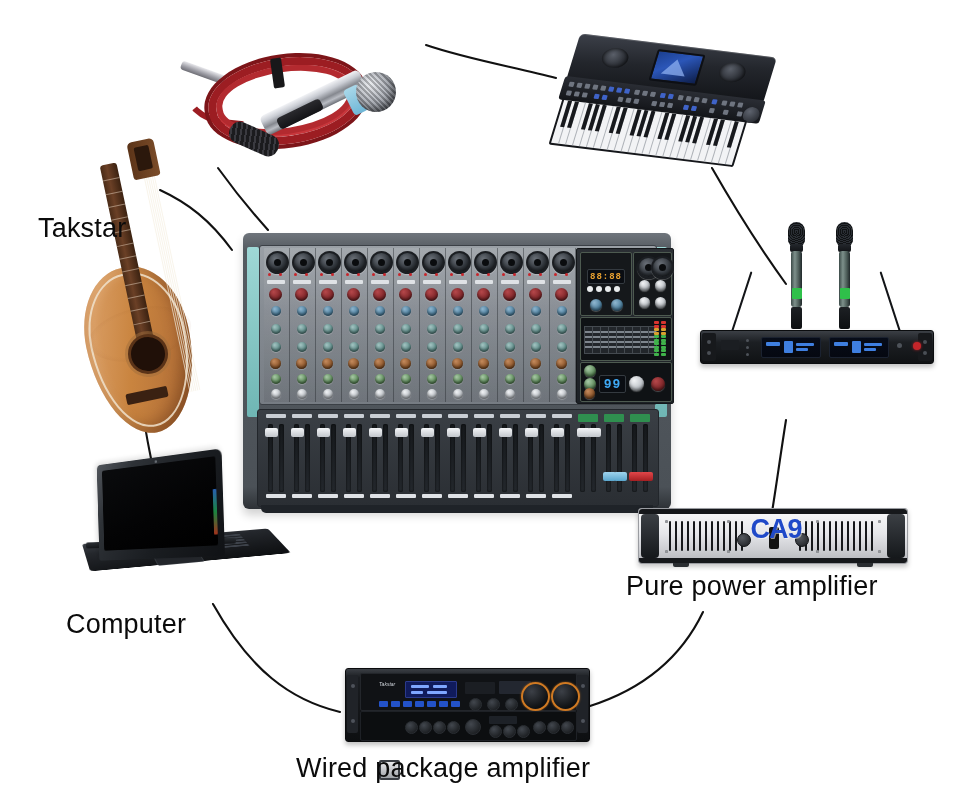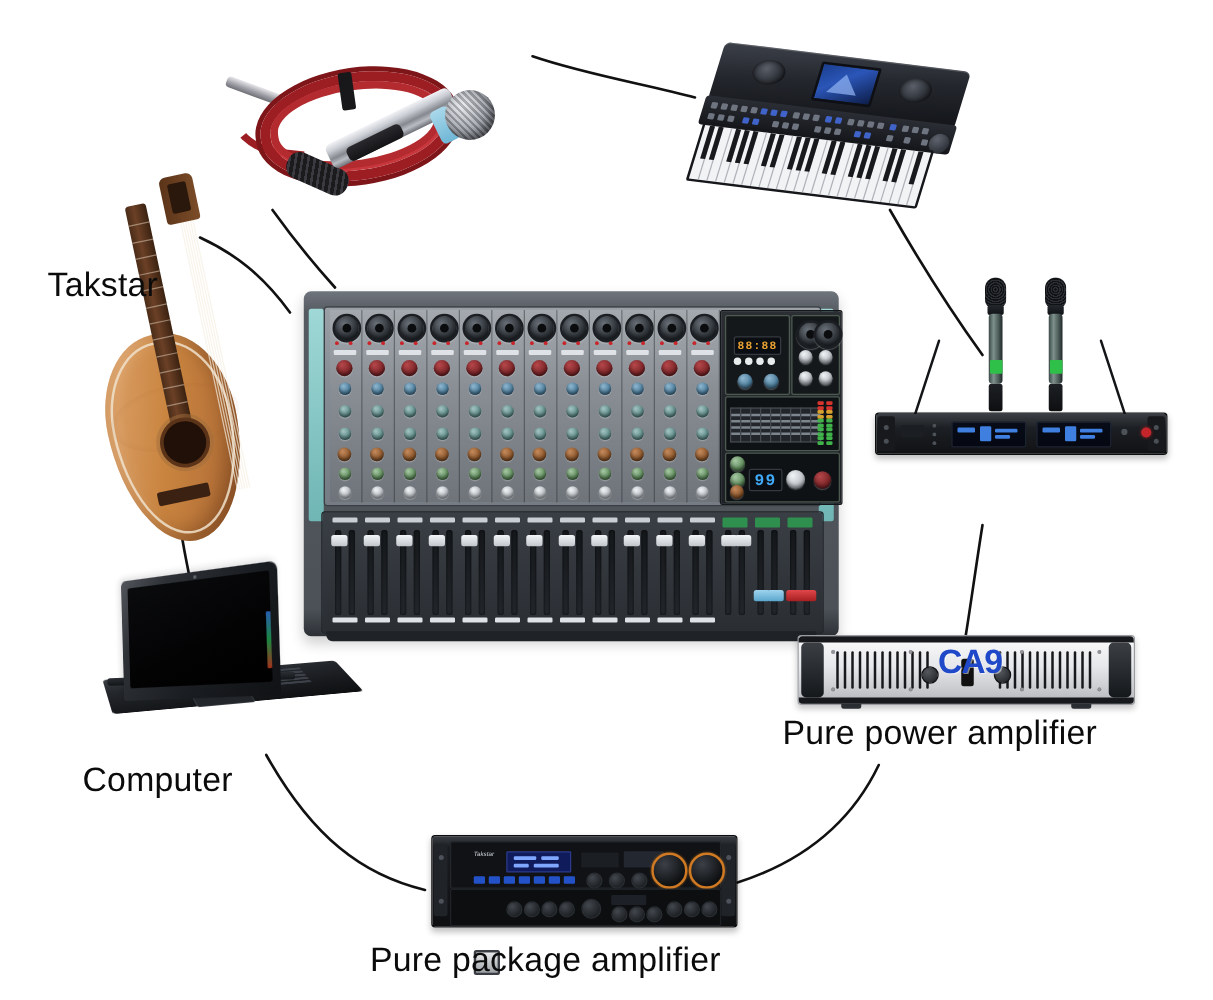--- a/index.html
+++ b/index.html
@@ -1081,21 +1081,21 @@
         <span style="position:absolute;left:128px;top:4px;width:28px;height:8px;background:#1d2127;border-radius:1px"></span>
         <span class="ca-knob-sm" style="left:128px;top:13px"></span>
         <span class="ca-knob-sm" style="left:142px;top:13px"></span>
         <span class="ca-knob-sm" style="left:156px;top:13px"></span>
         <span class="ca-knob-sm" style="left:172px;top:9px"></span>
         <span class="ca-knob-sm" style="left:186px;top:9px"></span>
         <span class="ca-knob-sm" style="left:200px;top:9px"></span>
       </div>
     </div>
   </div>
-  <div class="label" style="left:296px; top:755px; font-size:27px;">Pure package amplifier</div>
+  <div class="label" style="left:296px; top:755px; font-size:27px;">Wired package amplifier</div>
 
   <div class="device laptop-wrap">
     <div class="lt-base">
       <div class="lt-keys">
         <i style="left:0;top:0;width:148px"></i>
         <i style="left:0;top:5px;width:148px"></i>
         <i style="left:0;top:10px;width:148px"></i>
         <i style="left:0;top:15px;width:148px"></i>
         <i style="left:0;top:20px;width:148px"></i>
       </div>

